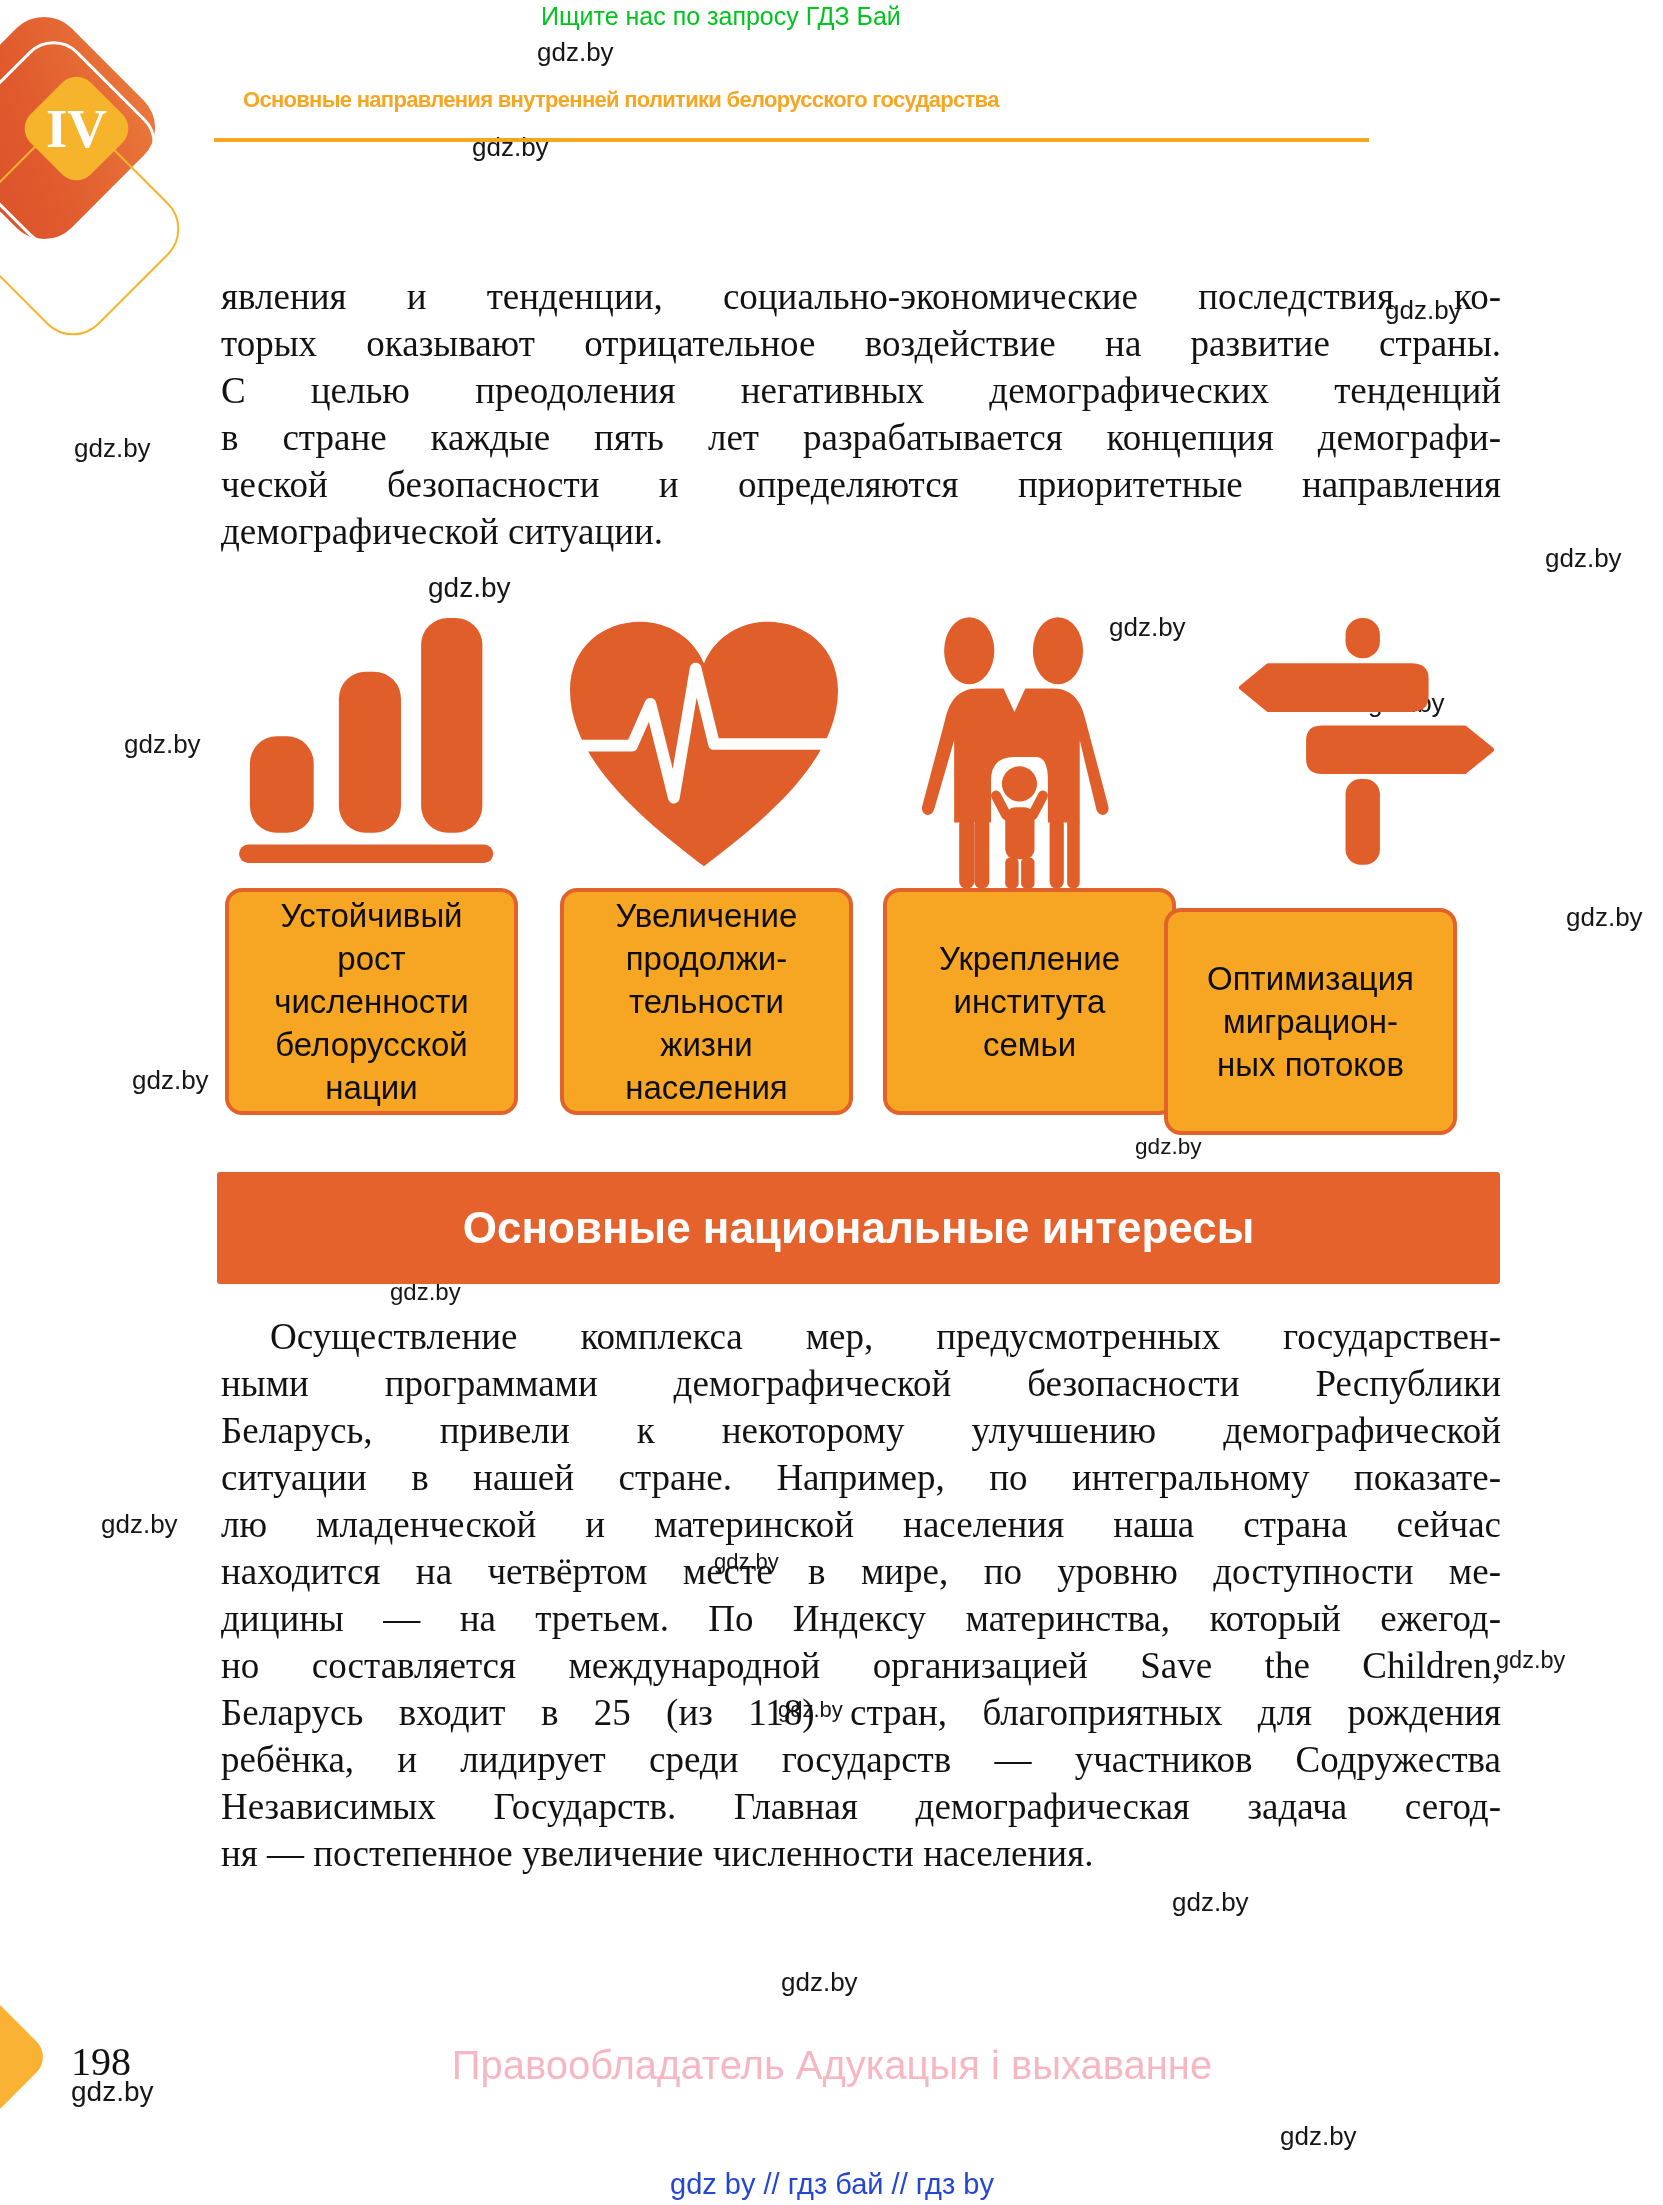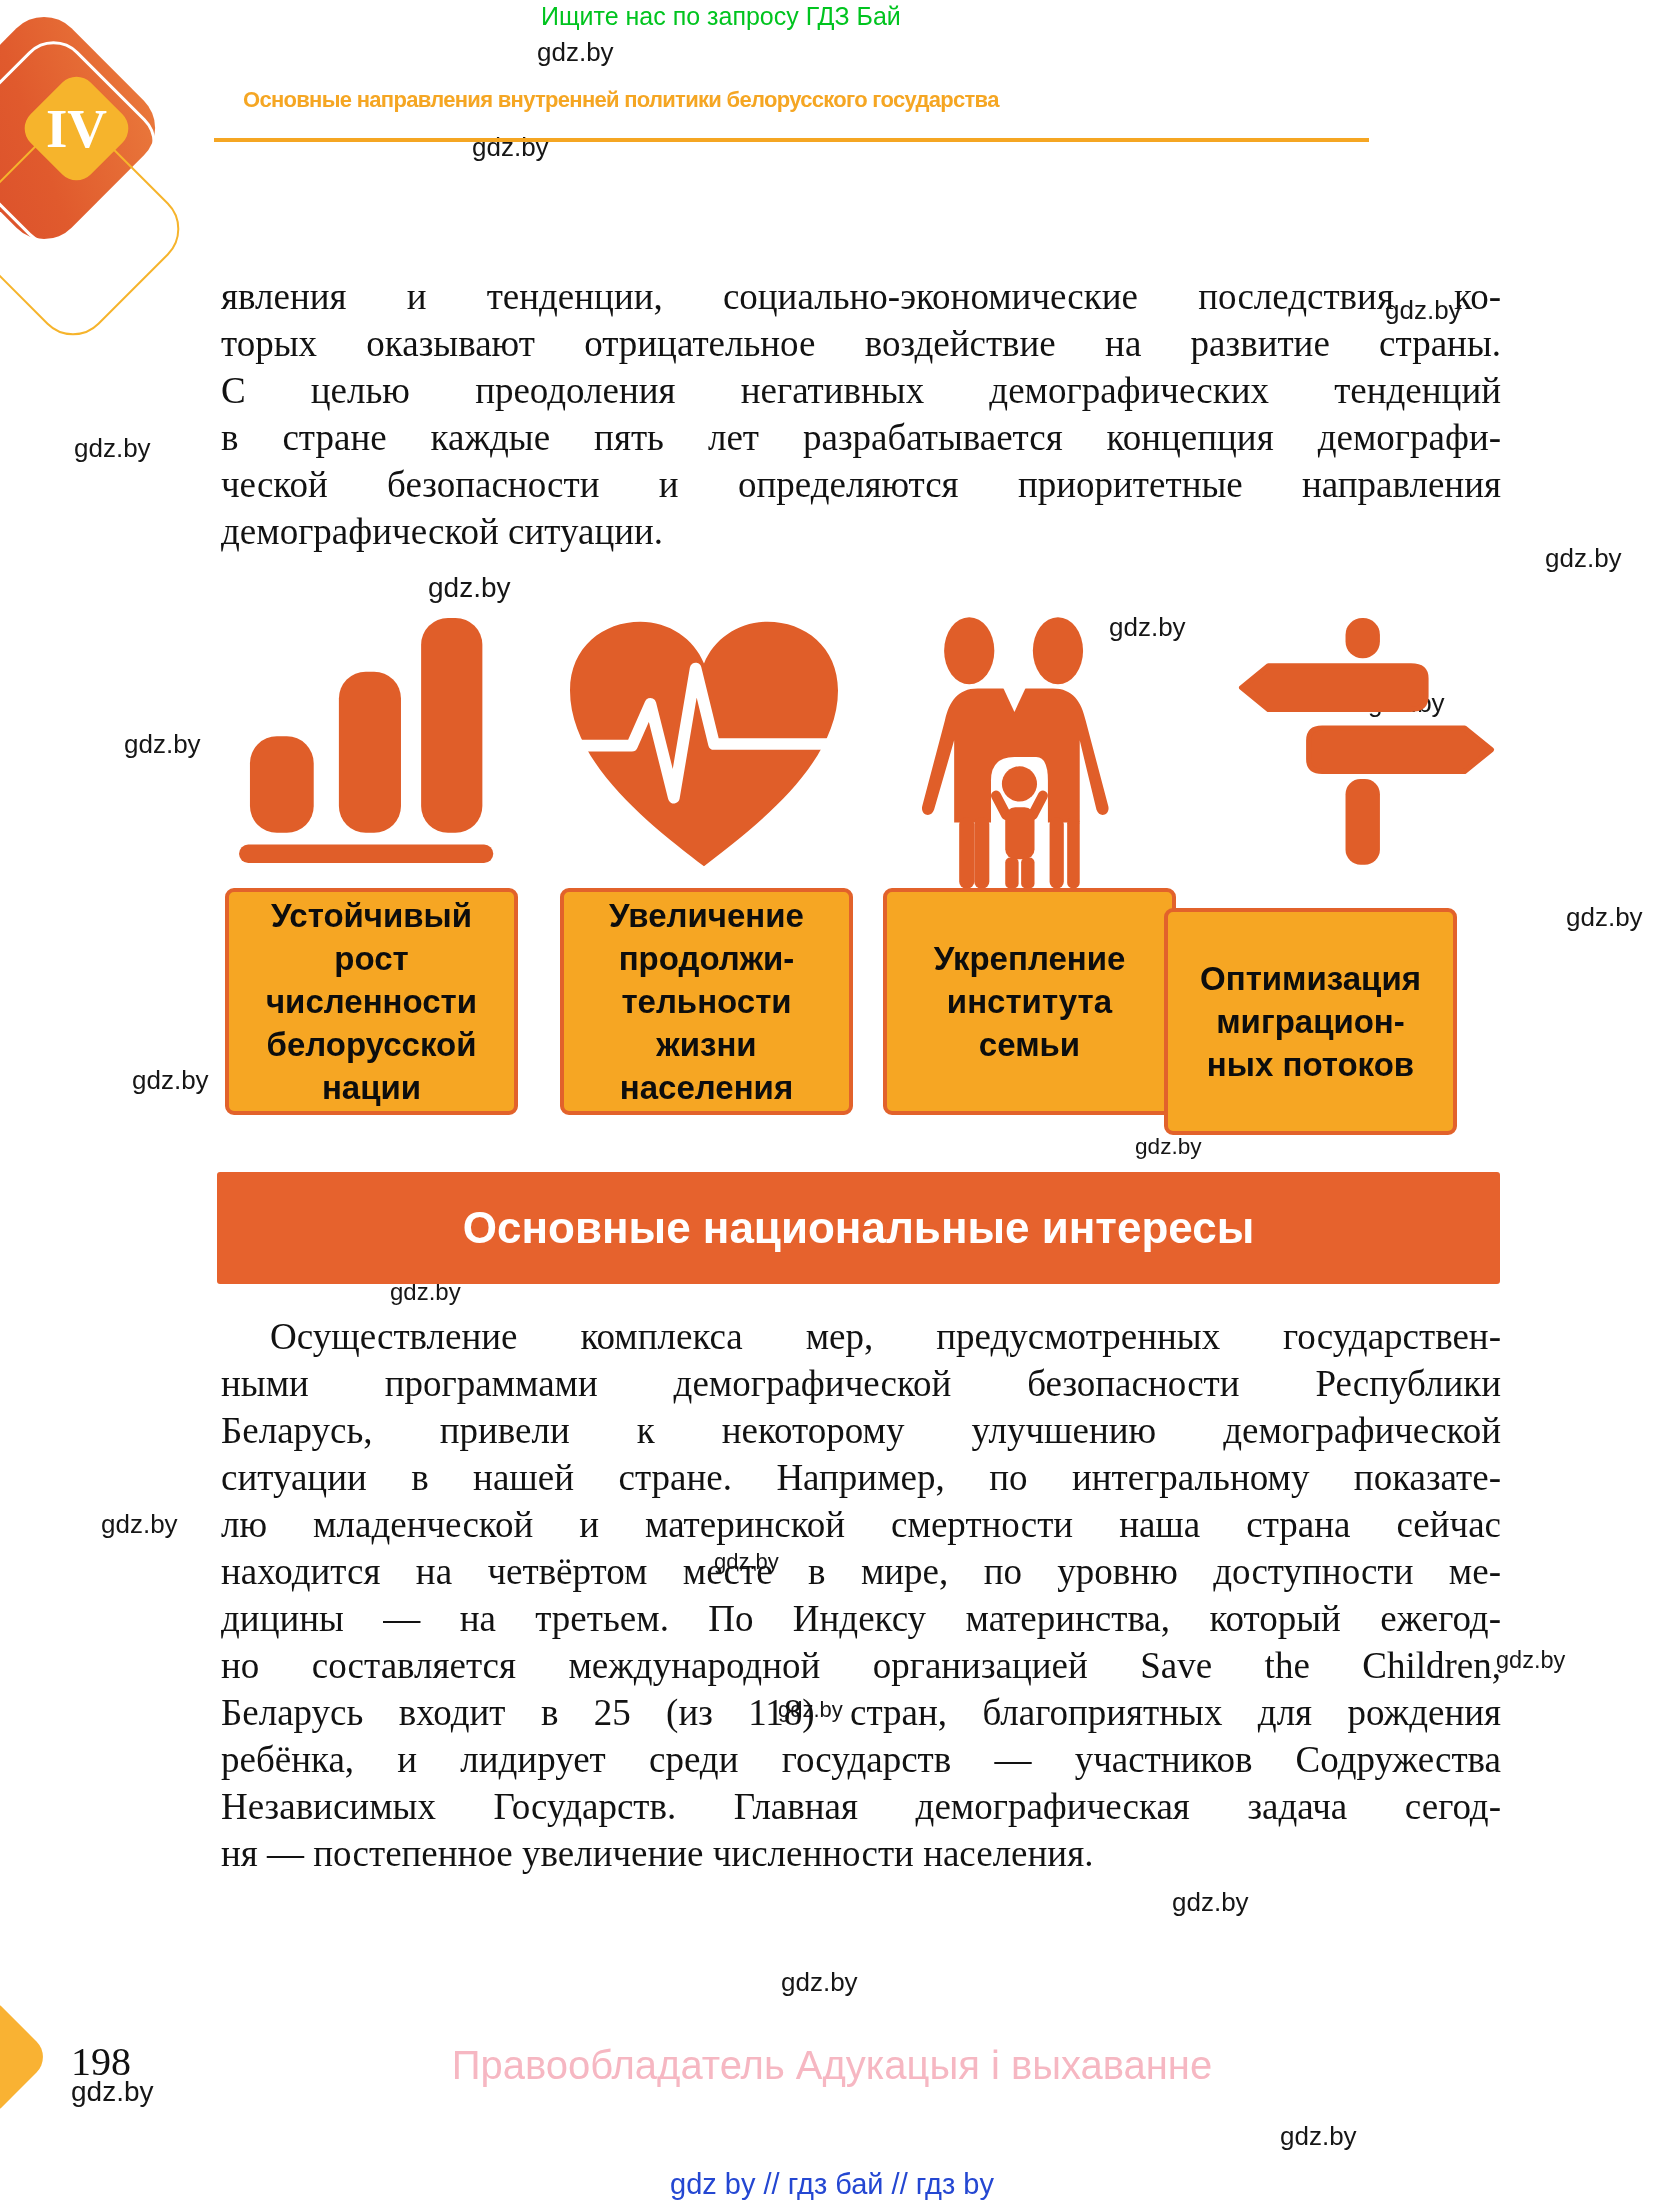--- a/index.html
+++ b/index.html
@@ -28,23 +28,23 @@
   .p1{top:273px;}
   .p2{top:1313px;}
   .bodyline{text-align:justify;text-align-last:justify;font-family:"Liberation Serif","DejaVu Serif",serif;
         font-size:37px;line-height:47px;color:#121212;}
   .bodyline.lastline{text-align-last:left;}
 
   .icon{position:absolute;}
   .icon svg{display:block;width:100%;height:100%;}
 
   .ibox{position:absolute;top:888px;width:293px;height:227px;background:#f6a623;
-        border:4.2px solid #e2622b;border-radius:9px;box-sizing:border-box;
+        border:4.2px solid #e2622b;border-radius:17px;box-sizing:border-box;
         display:flex;align-items:center;justify-content:center;text-align:center;
-        font-size:33px;line-height:43px;font-weight:bold;color:#0d0d0d;white-space:pre-line;}
+        font-size:33px;line-height:43px;font-weight:normal;color:#0d0d0d;white-space:pre-line;}
   .ibox.b1{left:225px;} .ibox.b2{left:560px;} .ibox.b3{left:883px;} .ibox.b4{left:1164px;margin-top:20px;}
 
   .banner{position:absolute;left:217px;top:1172px;width:1283px;height:112px;background:#e6622d;
         border-radius:3px;display:flex;flex-direction:column;align-items:center;justify-content:center;
         color:#ffffff;font-weight:bold;font-size:44px;line-height:52px;text-align:center;}
 
   .page-tab{position:absolute;left:-59px;top:2011px;width:92px;height:92px;border-radius:22px;
         transform:rotate(45deg);background:#f9b233;}
   .page-num{position:absolute;left:71px;top:2038px;font-family:"Liberation Serif",serif;
         font-size:40px;color:#111;}
@@ -171,21 +171,21 @@
 
   <div class="banner">
     <div>Основные национальные интересы</div>
   </div>
 
   <div class="para p2">
       <div class="bodyline" style="text-indent: 49px;">Осуществление комплекса мер, предусмотренных государствен-</div>
       <div class="bodyline">ными программами демографической безопасности Республики</div>
       <div class="bodyline">Беларусь, привели к некоторому улучшению демографической</div>
       <div class="bodyline">ситуации в нашей стране. Например, по интегральному показате-</div>
-      <div class="bodyline">лю младенческой и материнской смертности наша страна сейчас</div>
+      <div class="bodyline">лю младенческой и материнской населения наша страна сейчас</div>
       <div class="bodyline">находится на четвёртом месте в мире, по уровню доступности ме-</div>
       <div class="bodyline">дицины — на третьем. По Индексу материнства, который ежегод-</div>
       <div class="bodyline">но составляется международной организацией Save the Children,</div>
       <div class="bodyline">Беларусь входит в 25 (из 118) стран, благоприятных для рождения</div>
       <div class="bodyline">ребёнка, и лидирует среди государств — участников Содружества</div>
       <div class="bodyline">Независимых Государств. Главная демографическая задача сегод-</div>
       <div class="bodyline lastline">ня — постепенное увеличение численности населения.</div>
     </div>
 
   <div class="page-tab"></div>

